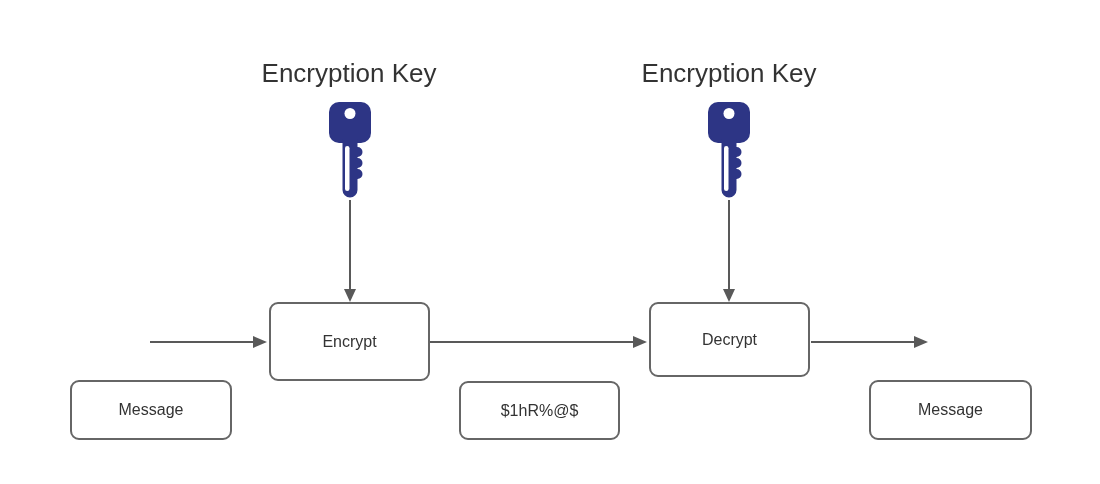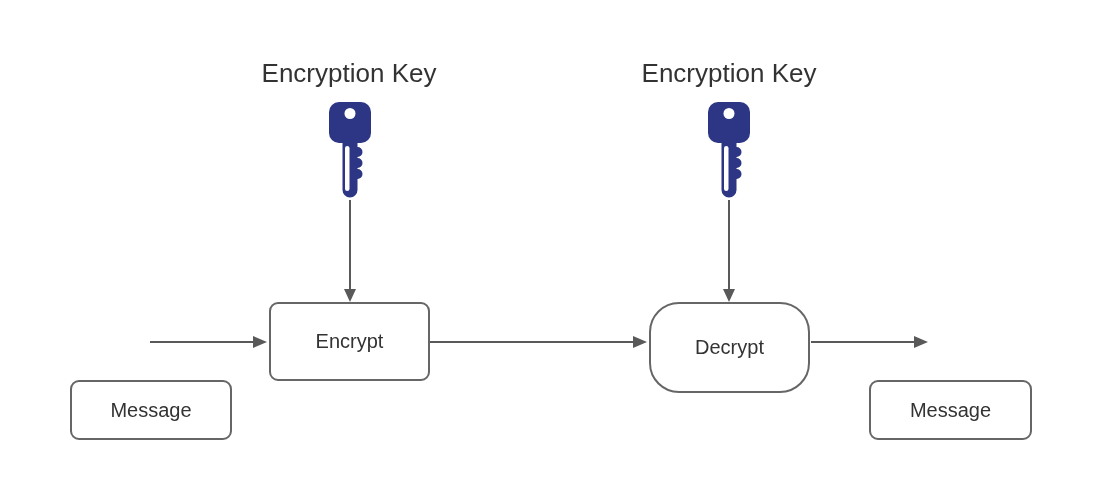--- a/index.html
+++ b/index.html
@@ -34,26 +34,26 @@
   .label-enc { left: 249px; top: 58px; }
   .label-dec { left: 629px; top: 58px; }
   .box {
     position: absolute;
     border: 2px solid var(--box-border);
     border-radius: 9px;
     background: var(--background);
     display: flex;
     align-items: center;
     justify-content: center;
-    font-size: 20px;
+    font-size: 16px;
     color: var(--box-text);
     white-space: nowrap;
   }
   .box-encrypt  { left: 269px; top: 302px; width: 161px; height: 79px; }
-  .box-decrypt  { left: 649px; top: 302px; width: 161px; height: 91px; border-radius: 30px; }
+  .box-decrypt  { left: 649px; top: 302px; width: 161px; height: 75px; }
   .box-msg-left  { left: 70px;  top: 380px; width: 162px; height: 60px; }
   .box-cipher    { left: 459px; top: 381px; width: 161px; height: 59px; }
   .box-msg-right { left: 869px; top: 380px; width: 163px; height: 60px; }
   .key-icon {
     position: absolute;
     width: 44px;
     height: 100px;
   }
   .key-enc { left: 328px; top: 101px; }
   .key-dec { left: 707px; top: 101px; }
@@ -116,15 +116,16 @@
     <rect class="key-fill" x="1" y="1" width="42" height="41" rx="10"></rect>
     <path class="key-fill" d="M14.5 38 L29.5 38 L29.5 46 A5 5 0 0 1 29.5 56 L29.5 57 A5 5 0 0 1 29.5 67 L29.5 68 A5 5 0 0 1 29.5 78 L29.5 89 A7.5 7.5 0 0 1 14.5 89 Z"></path>
     <circle class="key-hole" cx="22" cy="12.5" r="5.5"></circle>
     <rect class="key-hole" x="17" y="45" width="4.5" height="45" rx="2.25"></rect>
   </svg>
 
   <div class="box box-encrypt">Encrypt</div>
   <div class="box box-decrypt">Decrypt</div>
 
   <div class="box box-msg-left">Message</div>
+  <div class="box box-cipher">$1hR%@$</div>
   <div class="box box-msg-right">Message</div>
 
 </div>
 
 </body></html>

